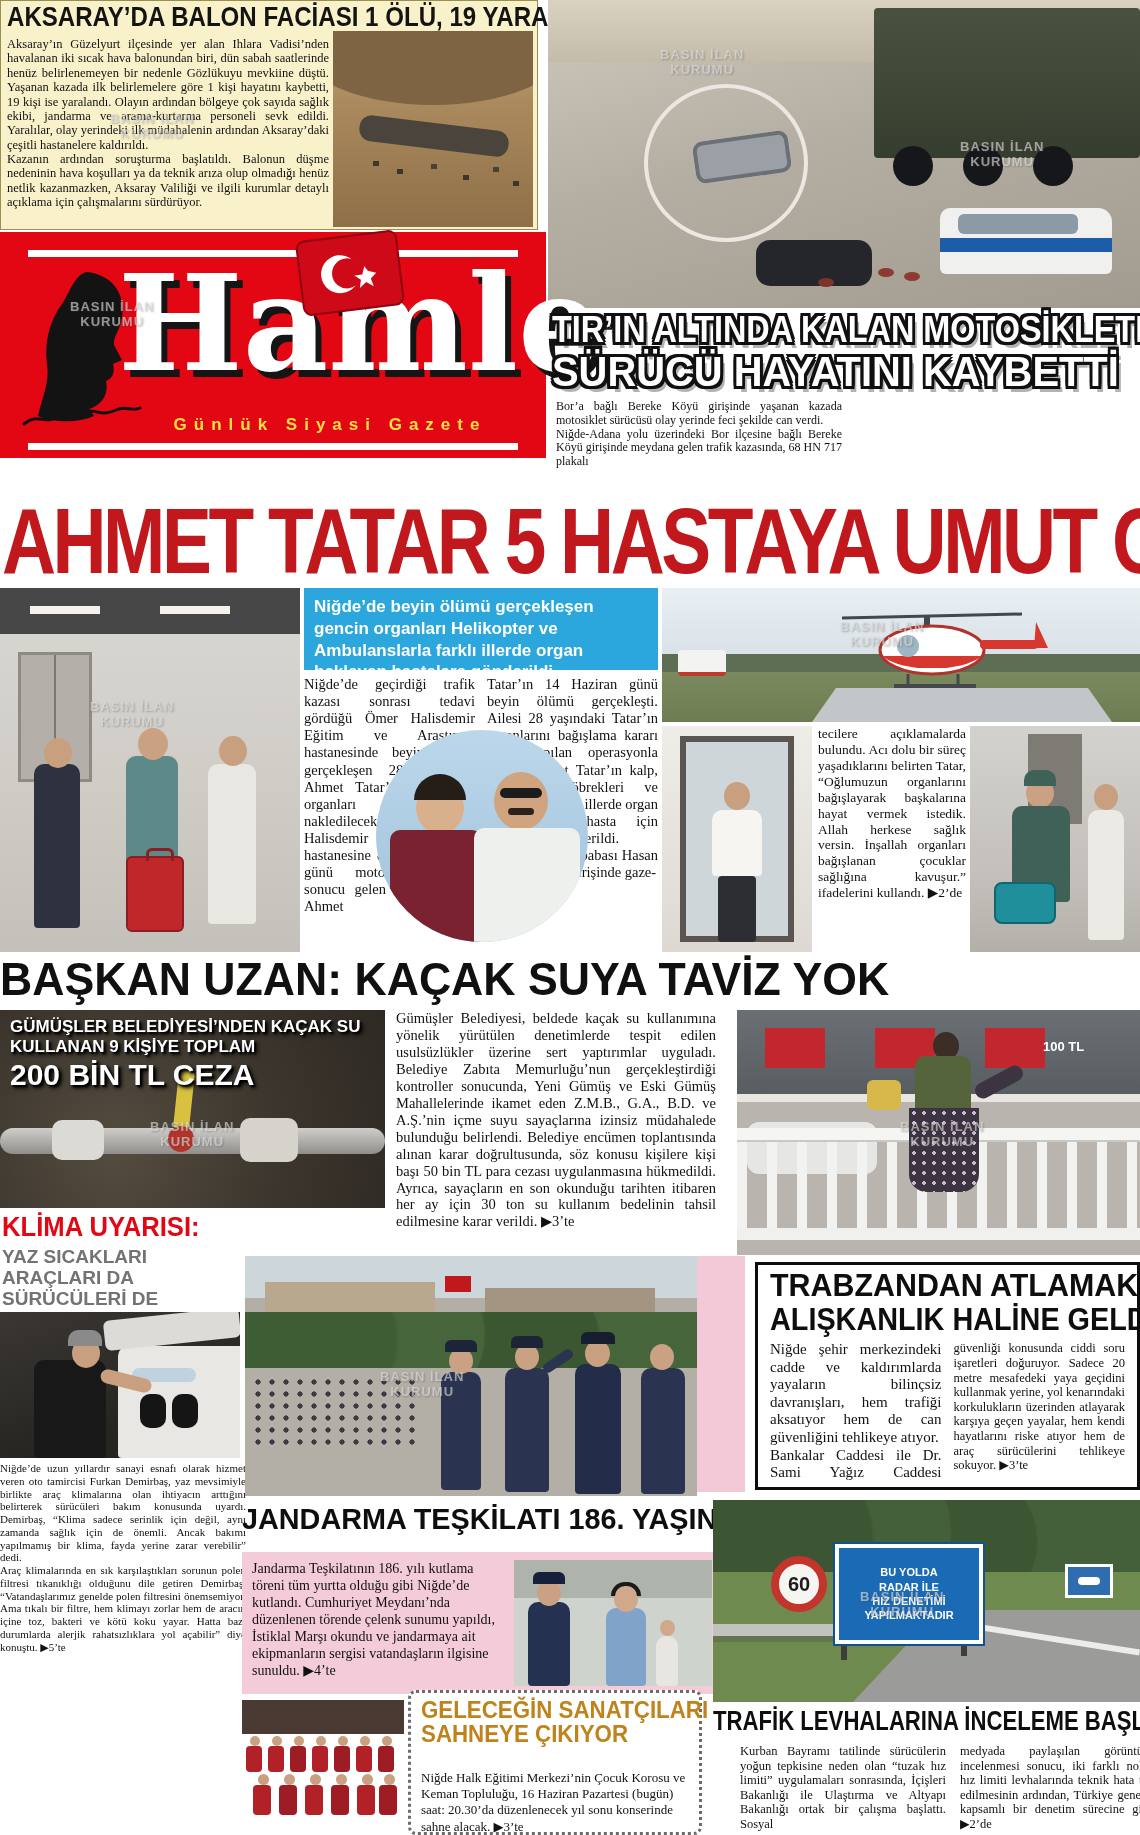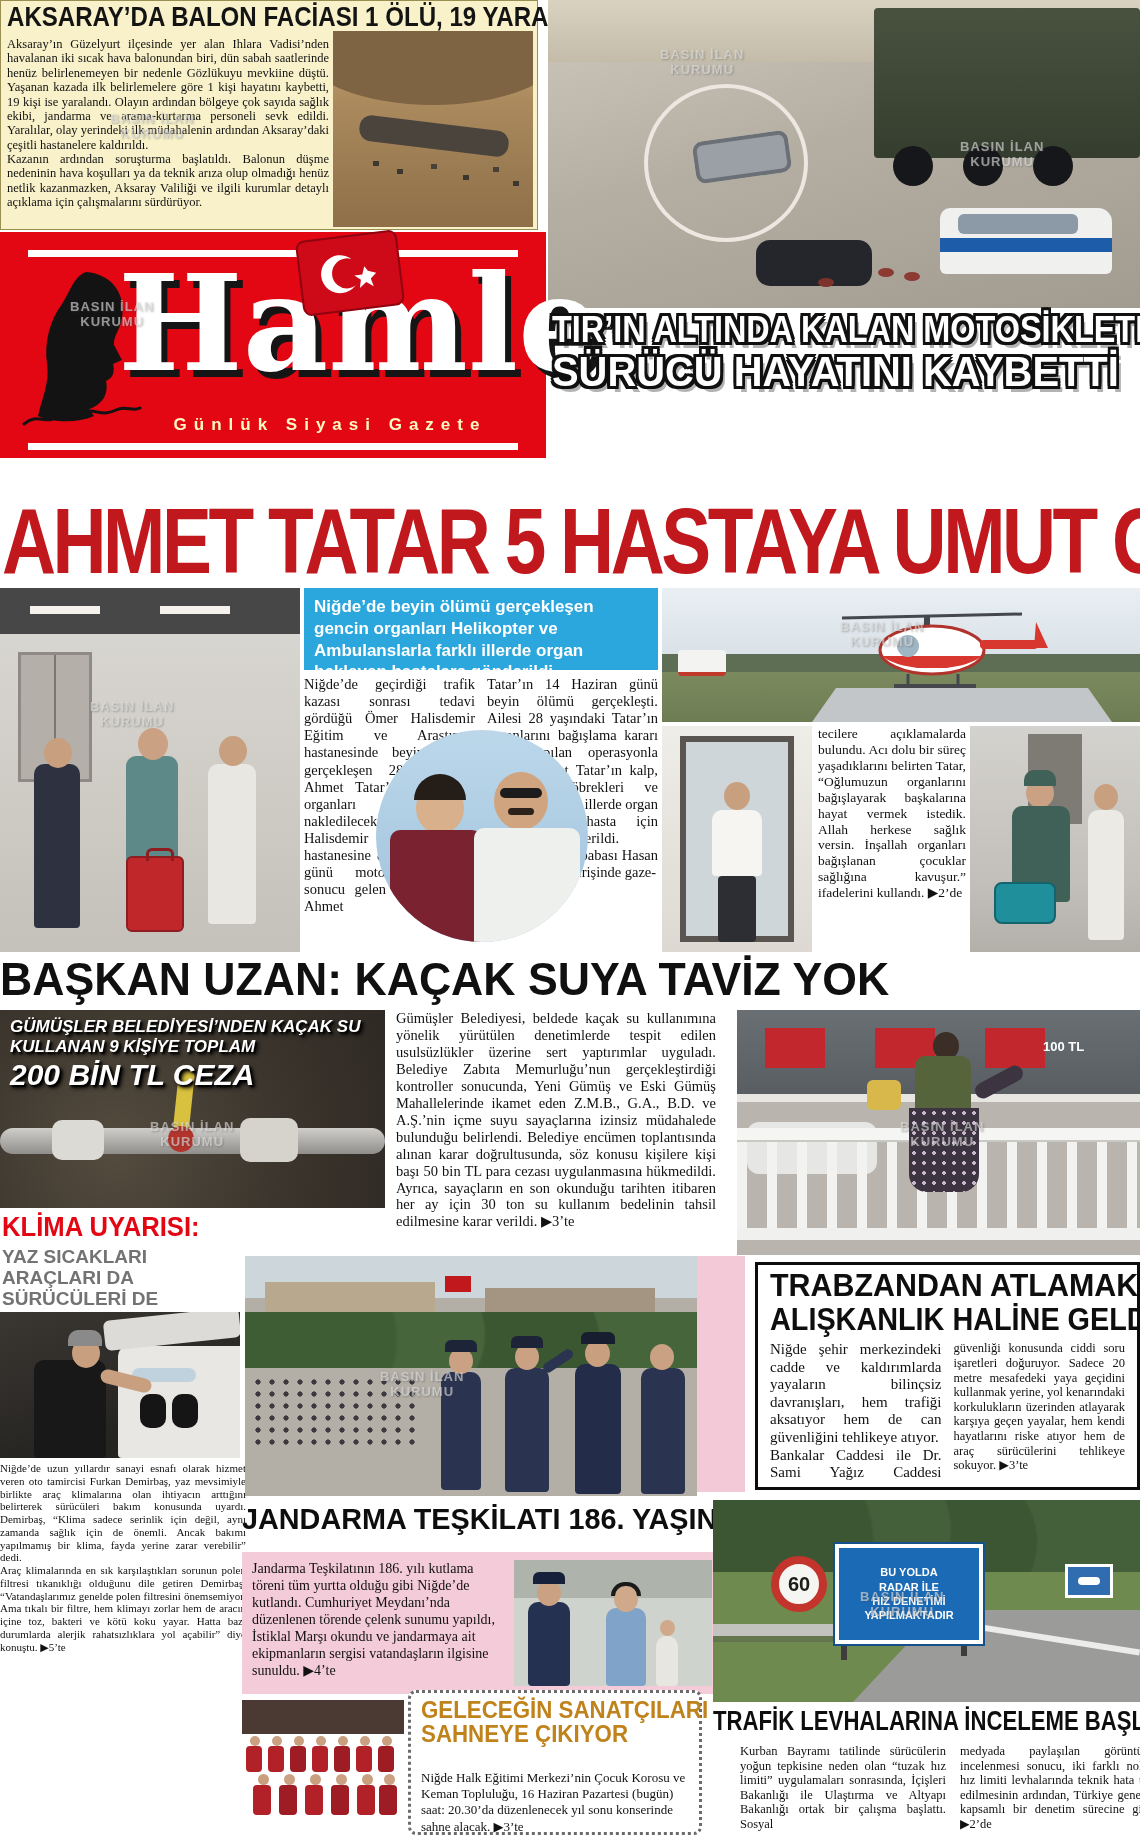--- a/index.html
+++ b/index.html
@@ -61,35 +61,37 @@
     </svg>
     <div class="abs" style="left:118px;top:8px;width:428px;text-align:center;font-family:'DejaVu Serif',serif;font-weight:bold;font-size:132px;line-height:1.28;color:#ffffff;text-shadow:6px 7px 0 #151515;">
       <span>Hamle</span>
     </div>
     <svg class="abs" style="left:298px;top:2px;transform:rotate(-7deg);" width="104" height="78" viewBox="0 0 104 78">
       <rect x="2" y="2" width="100" height="74" rx="8" fill="#cf0a18" stroke="#8e0410" stroke-width="2"></rect>
       <circle cx="42" cy="39" r="19" fill="#ffffff"></circle>
       <circle cx="49" cy="39" r="15" fill="#cf0a18"></circle>
       <polygon fill="#ffffff" points="70,39 78,42 72,47 74,55 67,50 60,55 62,47 56,42 64,42 67,34"></polygon>
     </svg>
-    <div class="abs" style="left:120px;top:183px;width:420px;text-align:center;font-family:'Liberation Sans',sans-serif;font-weight:bold;font-size:17px;letter-spacing:7px;color:#fef9c3;">
+    <div class="abs" style="left:120px;top:183px;width:420px;text-align:center;font-family:'Liberation Sans',sans-serif;font-weight:bold;font-size:17px;letter-spacing:7px;color:#fde047;">
       <span>Günlük Siyasi Gazete</span>
     </div>
     <div class="abs" style="left:28px;top:211px;width:490px;height:7px;background:#ffffff;"></div>
   </div>
 
 
   <div class="abs" style="left:552px;top:312px;width:588px;height:172px;">
     <div class="hl outline-w" style="font-size:36px;">
       <span class="cond" style="transform:scaleX(.9);">TIR’IN ALTINDA KALAN MOTOSİKLETLİ</span>
     </div>
     <div class="hl outline-w" style="font-size:42px;margin-top:2px;">
       <span class="cond" style="transform:scaleX(.95);">SÜRÜCÜ HAYATINI KAYBETTİ</span>
     </div>
     <div class="abs" style="left:4px;top:88px;width:584px;height:82px;display:flex;gap:12px;">
+      <div class="body" style="width:286px;font-size:12px;line-height:1.15;height:82px;">Bor’a bağlı Bereke Köyü girişinde yaşanan kazada motosiklet sürücüsü olay yerinde feci şekilde can verdi.
+Niğde-Adana yolu üzerindeki Bor ilçesine bağlı Bereke Köyü girişinde meydana gelen trafik kazasında, 68 HN 717 plakalı</div>
     </div>
   </div>
 
   <div class="abs hl" style="left:2px;top:494px;width:1136px;height:90px;color:#c0181d;">
     <span class="cond" style="font-size:86px;letter-spacing:-4px;transform:scale(.87,1.08);">AHMET TATAR 5 HASTAYA UMUT OLDU</span>
   </div>
 
   <div class="ph" style="left:0;top:588px;width:300px;height:364px;background:linear-gradient(180deg,#dad8d4 0%,#cfccc6 55%,#c4c1ba 100%);">
     <div class="abs" style="left:0;top:0;width:300px;height:46px;background:#474747;">
       <div class="abs" style="left:30px;top:18px;width:70px;height:8px;background:#f4f2ea;box-shadow:130px 0 0 #f4f2ea;"></div>
@@ -166,21 +168,21 @@
     <div class="fig" style="left:42px;top:80px;width:58px;height:96px;background:#3f6158;"></div>
     <div class="abs" style="left:24px;top:156px;width:62px;height:42px;border-radius:8px;background:#1f8f9c;border:2px solid #14646d;box-sizing:border-box;"></div>
     <div class="fig" style="left:118px;top:84px;width:36px;height:130px;background:#eceae5;"></div>
     <div class="head" style="left:124px;top:58px;width:24px;height:26px;background:#c9a07f;"></div>
   </div>
 
   <div class="abs hl" style="left:0;top:956px;width:860px;height:50px;color:#101010;">
     <span class="cond" style="font-size:46px;transform:scaleX(.97);">BAŞKAN UZAN: KAÇAK SUYA TAVİZ YOK</span>
   </div>
 
-  <div class="ph" style="left:0;top:1010px;width:385px;height:198px;background:radial-gradient(circle at 30% 70%,#554c3f 0%,#3b352d 55%,#2e2923 100%);font-style:italic;">
+  <div class="ph" style="left:0;top:1010px;width:385px;height:198px;background:radial-gradient(circle at 30% 70%,#554c3f 0%,#3b352d 55%,#2e2923 100%);">
     <div class="abs" style="left:0;top:118px;width:385px;height:26px;border-radius:13px;background:linear-gradient(180deg,#cfcecb,#8f8e8a);"></div>
     <div class="abs" style="left:52px;top:110px;width:52px;height:40px;border-radius:10px;background:#dcdad4;"></div>
     <div class="abs" style="left:240px;top:108px;width:58px;height:44px;border-radius:10px;background:#d5d3cc;"></div>
     <div class="abs" style="left:176px;top:58px;width:16px;height:64px;border-radius:8px;background:#d8c13e;transform:rotate(6deg);"></div>
     <div class="abs" style="left:168px;top:116px;width:26px;height:26px;border-radius:50%;background:#b3342c;"></div>
     <div class="abs hl" style="left:10px;top:8px;width:370px;color:#fff;text-shadow:2px 2px 2px #000,3px 3px 4px #000;">
       <div style="font-size:17px;">GÜMÜŞLER BELEDİYESİ’NDEN KAÇAK SU</div>
       <div style="font-size:17px;margin-top:3px;">KULLANAN 9 KİŞİYE TOPLAM</div>
       <div style="font-size:30px;margin-top:4px;">200 BİN TL CEZA</div>
     </div>

